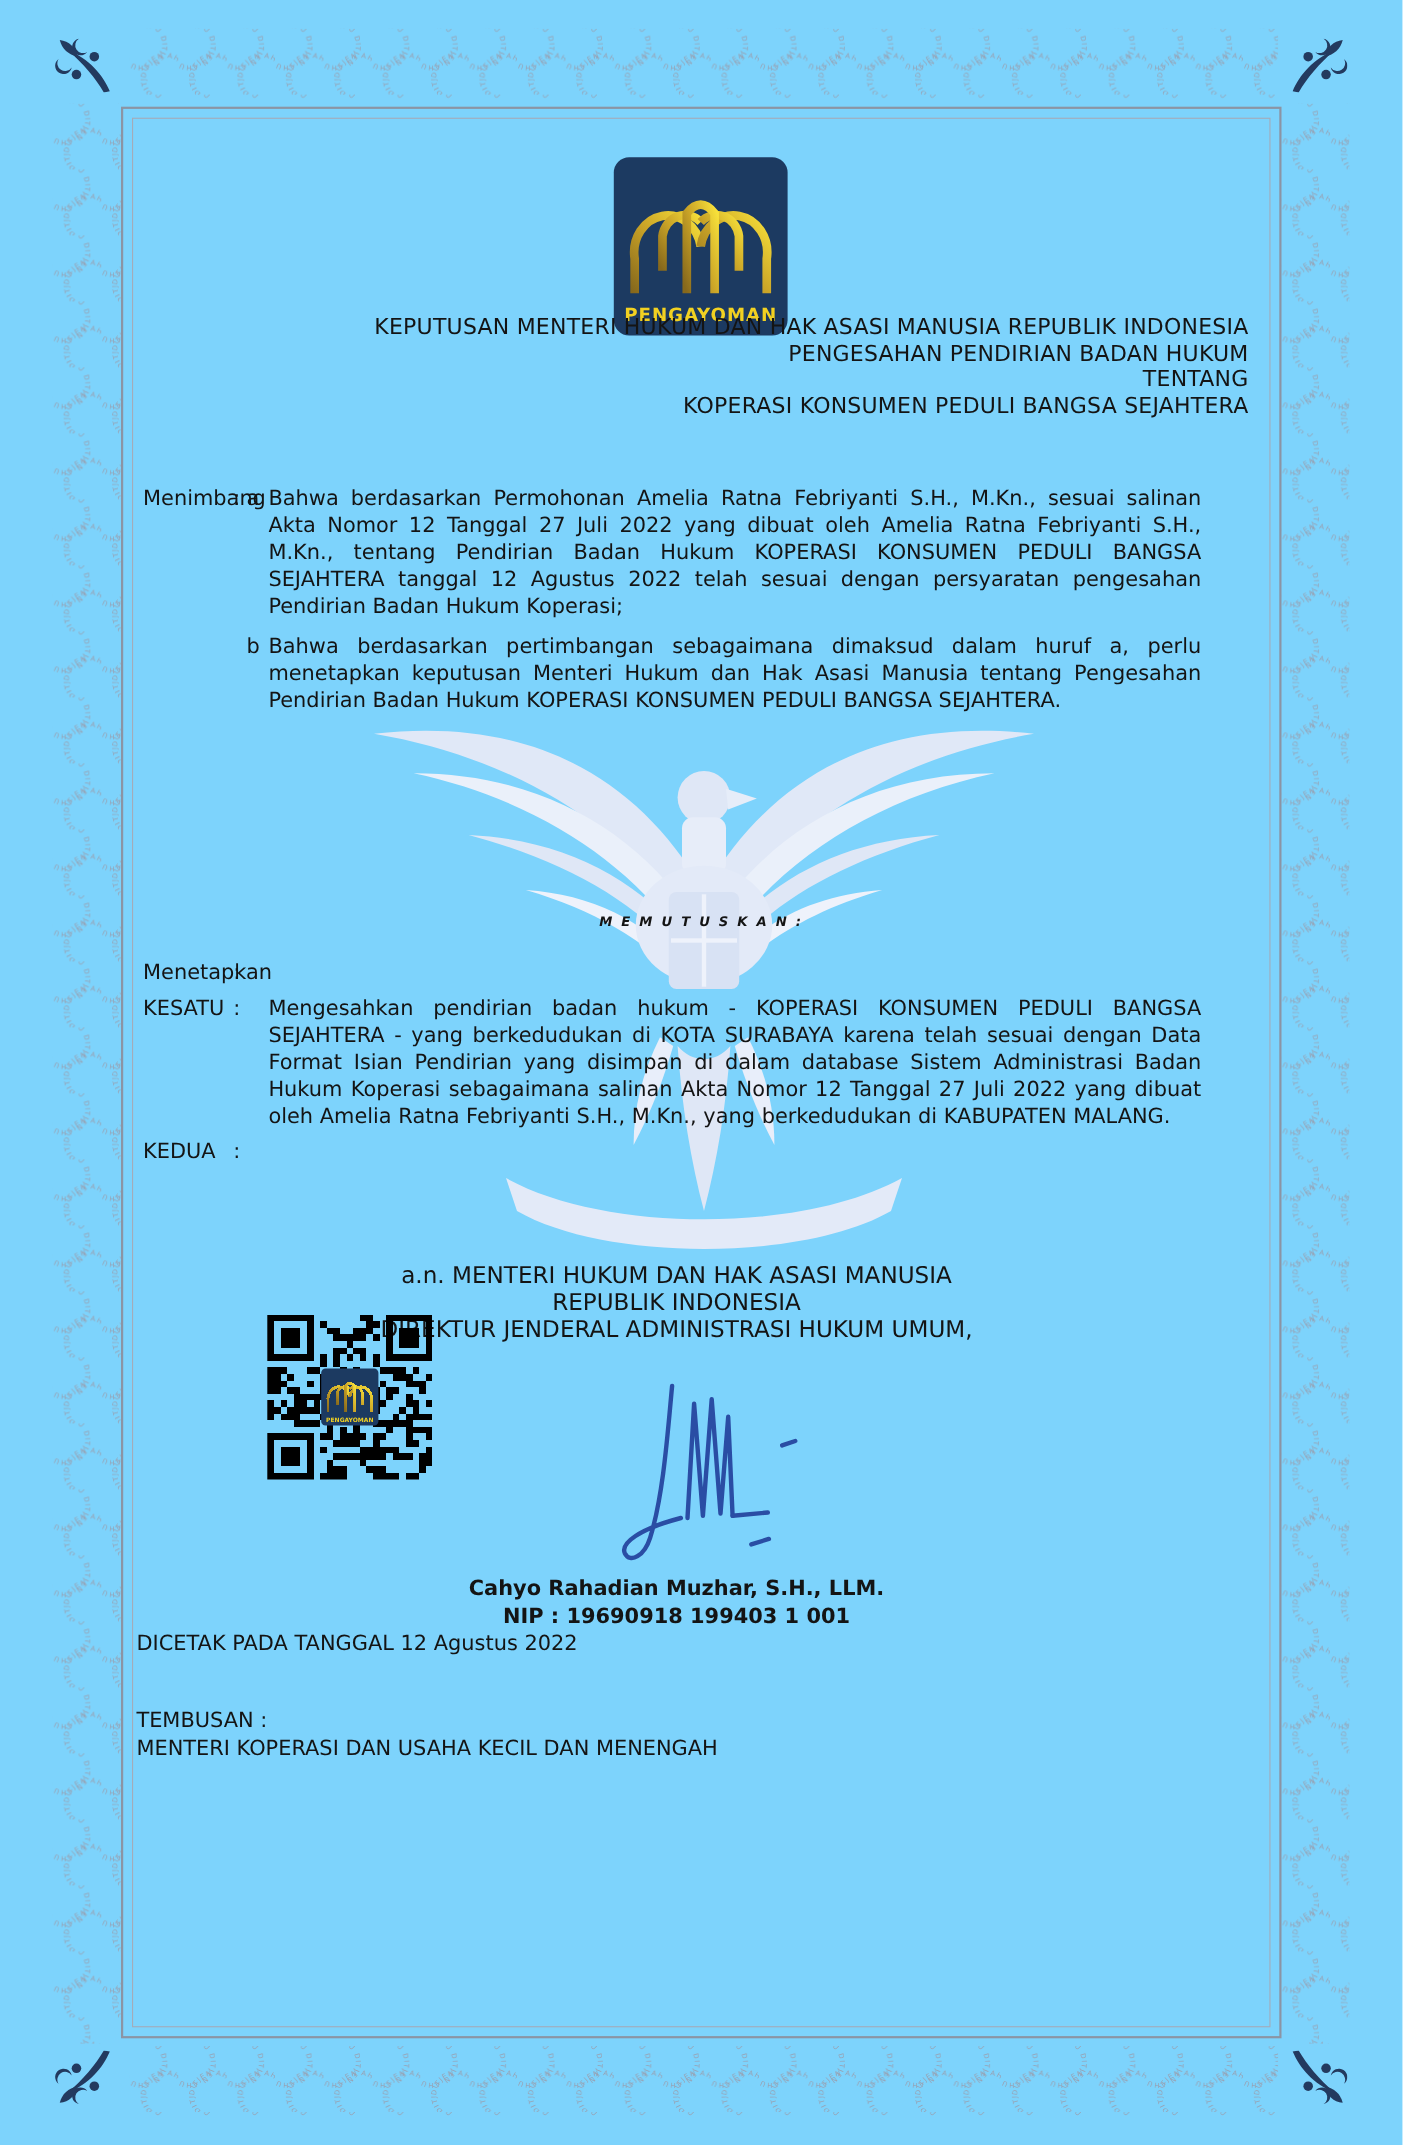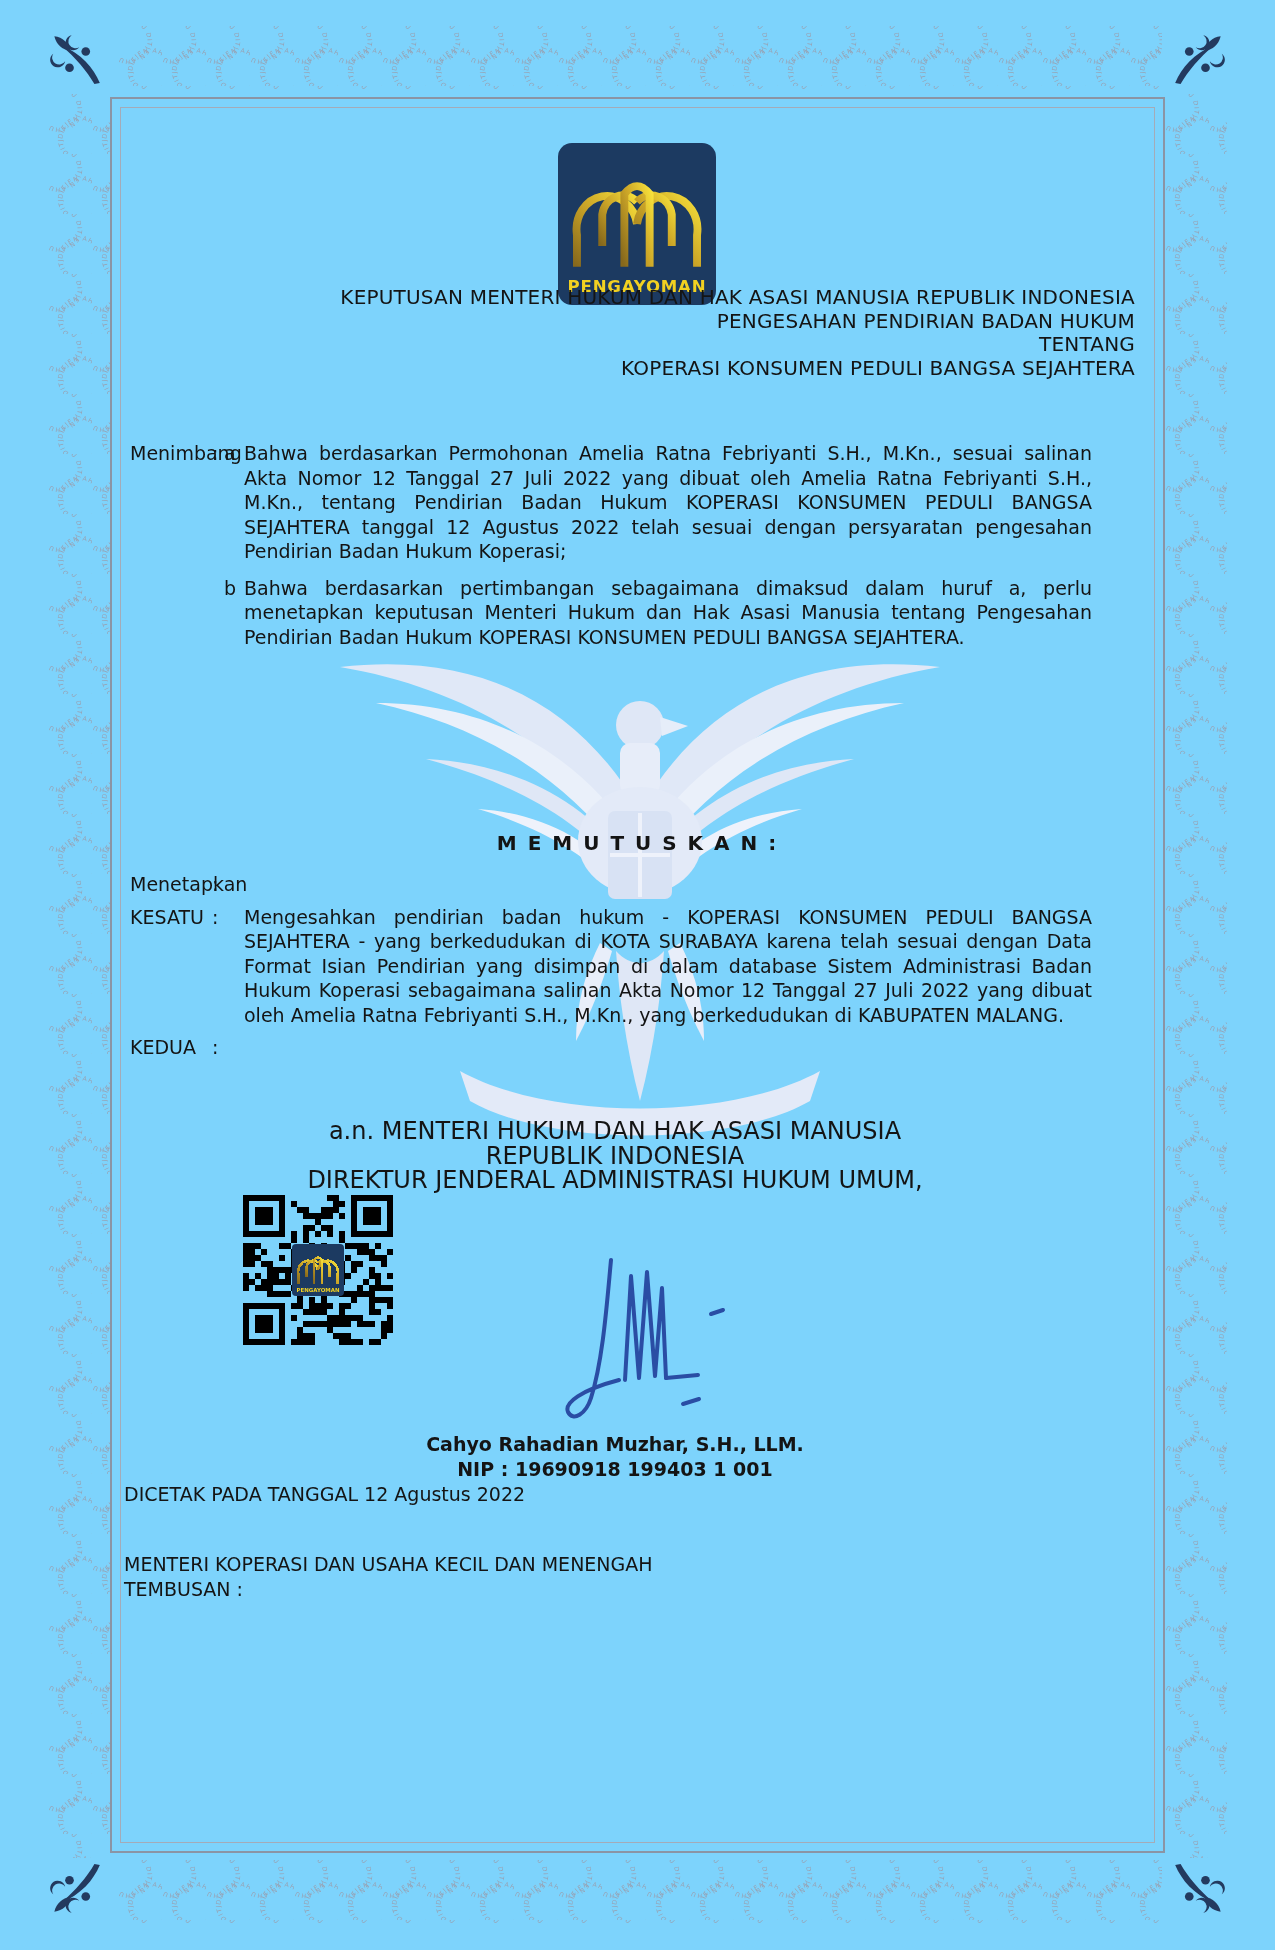--- a/index.html
+++ b/index.html
@@ -41,30 +41,30 @@
     font-size:19px;line-height:24.5px;row-gap:12px;
   }
   .grid .lbl{grid-column:1;}
   .grid .col{grid-column:2;}
   .grid .mrk{grid-column:3;}
   .grid .txt{grid-column:4;text-align:justify;white-space:pre-line;}
   .menimbang{top:441px;}
   .decisions{top:872px;row-gap:8px;}
   .memutuskan{
     position:absolute;left:140px;top:831px;width:995px;z-index:3;
-    text-align:center;font-weight:bold;font-size:20px;letter-spacing:2px;
+    text-align:center;font-weight:bold;font-size:12px;letter-spacing:2px;font-style:italic;
   }
   
   .place-date{
     position:absolute;left:215px;top:1136px;width:800px;z-index:3;
     text-align:center;font-size:19px;
   }
   .attribution{
-    position:absolute;left:215px;top:1119px;width:800px;z-index:3;
-    text-align:center;font-size:24px;line-height:24.5px;
+    position:absolute;left:215px;top:1147px;width:800px;z-index:3;
+    text-align:center;font-size:21px;line-height:24.5px;
   }
   .qr{position:absolute;left:243px;top:1195px;width:150px;height:150px;z-index:3;}
   .qr svg{width:150px;height:150px;display:block;shape-rendering:crispEdges;}
   .qr-logo{
     position:absolute;left:49px;top:49px;width:52px;height:52px;
     background:#1c3a61;border-radius:4px;
   }
   .qr-logo svg{width:100%;height:100%;display:block;}
   .signature{position:absolute;left:505px;top:1252px;width:240px;height:180px;z-index:3;}
   .signer{
@@ -552,17 +552,17 @@
   </svg>
 
   <div class="signer">
     <div>Cahyo Rahadian Muzhar, S.H., LLM.</div>
     <div>NIP : 19690918 199403 1 001</div>
   </div>
 
   <div class="printed">DICETAK PADA TANGGAL 12 Agustus 2022</div>
 
   <div class="tembusan">
+    <div>TEMBUSAN :</div>
     <div>MENTERI KOPERASI DAN USAHA KECIL DAN MENENGAH</div>
-    <div>TEMBUSAN :</div>
   </div>
 
 </div>
 
 </body></html>

